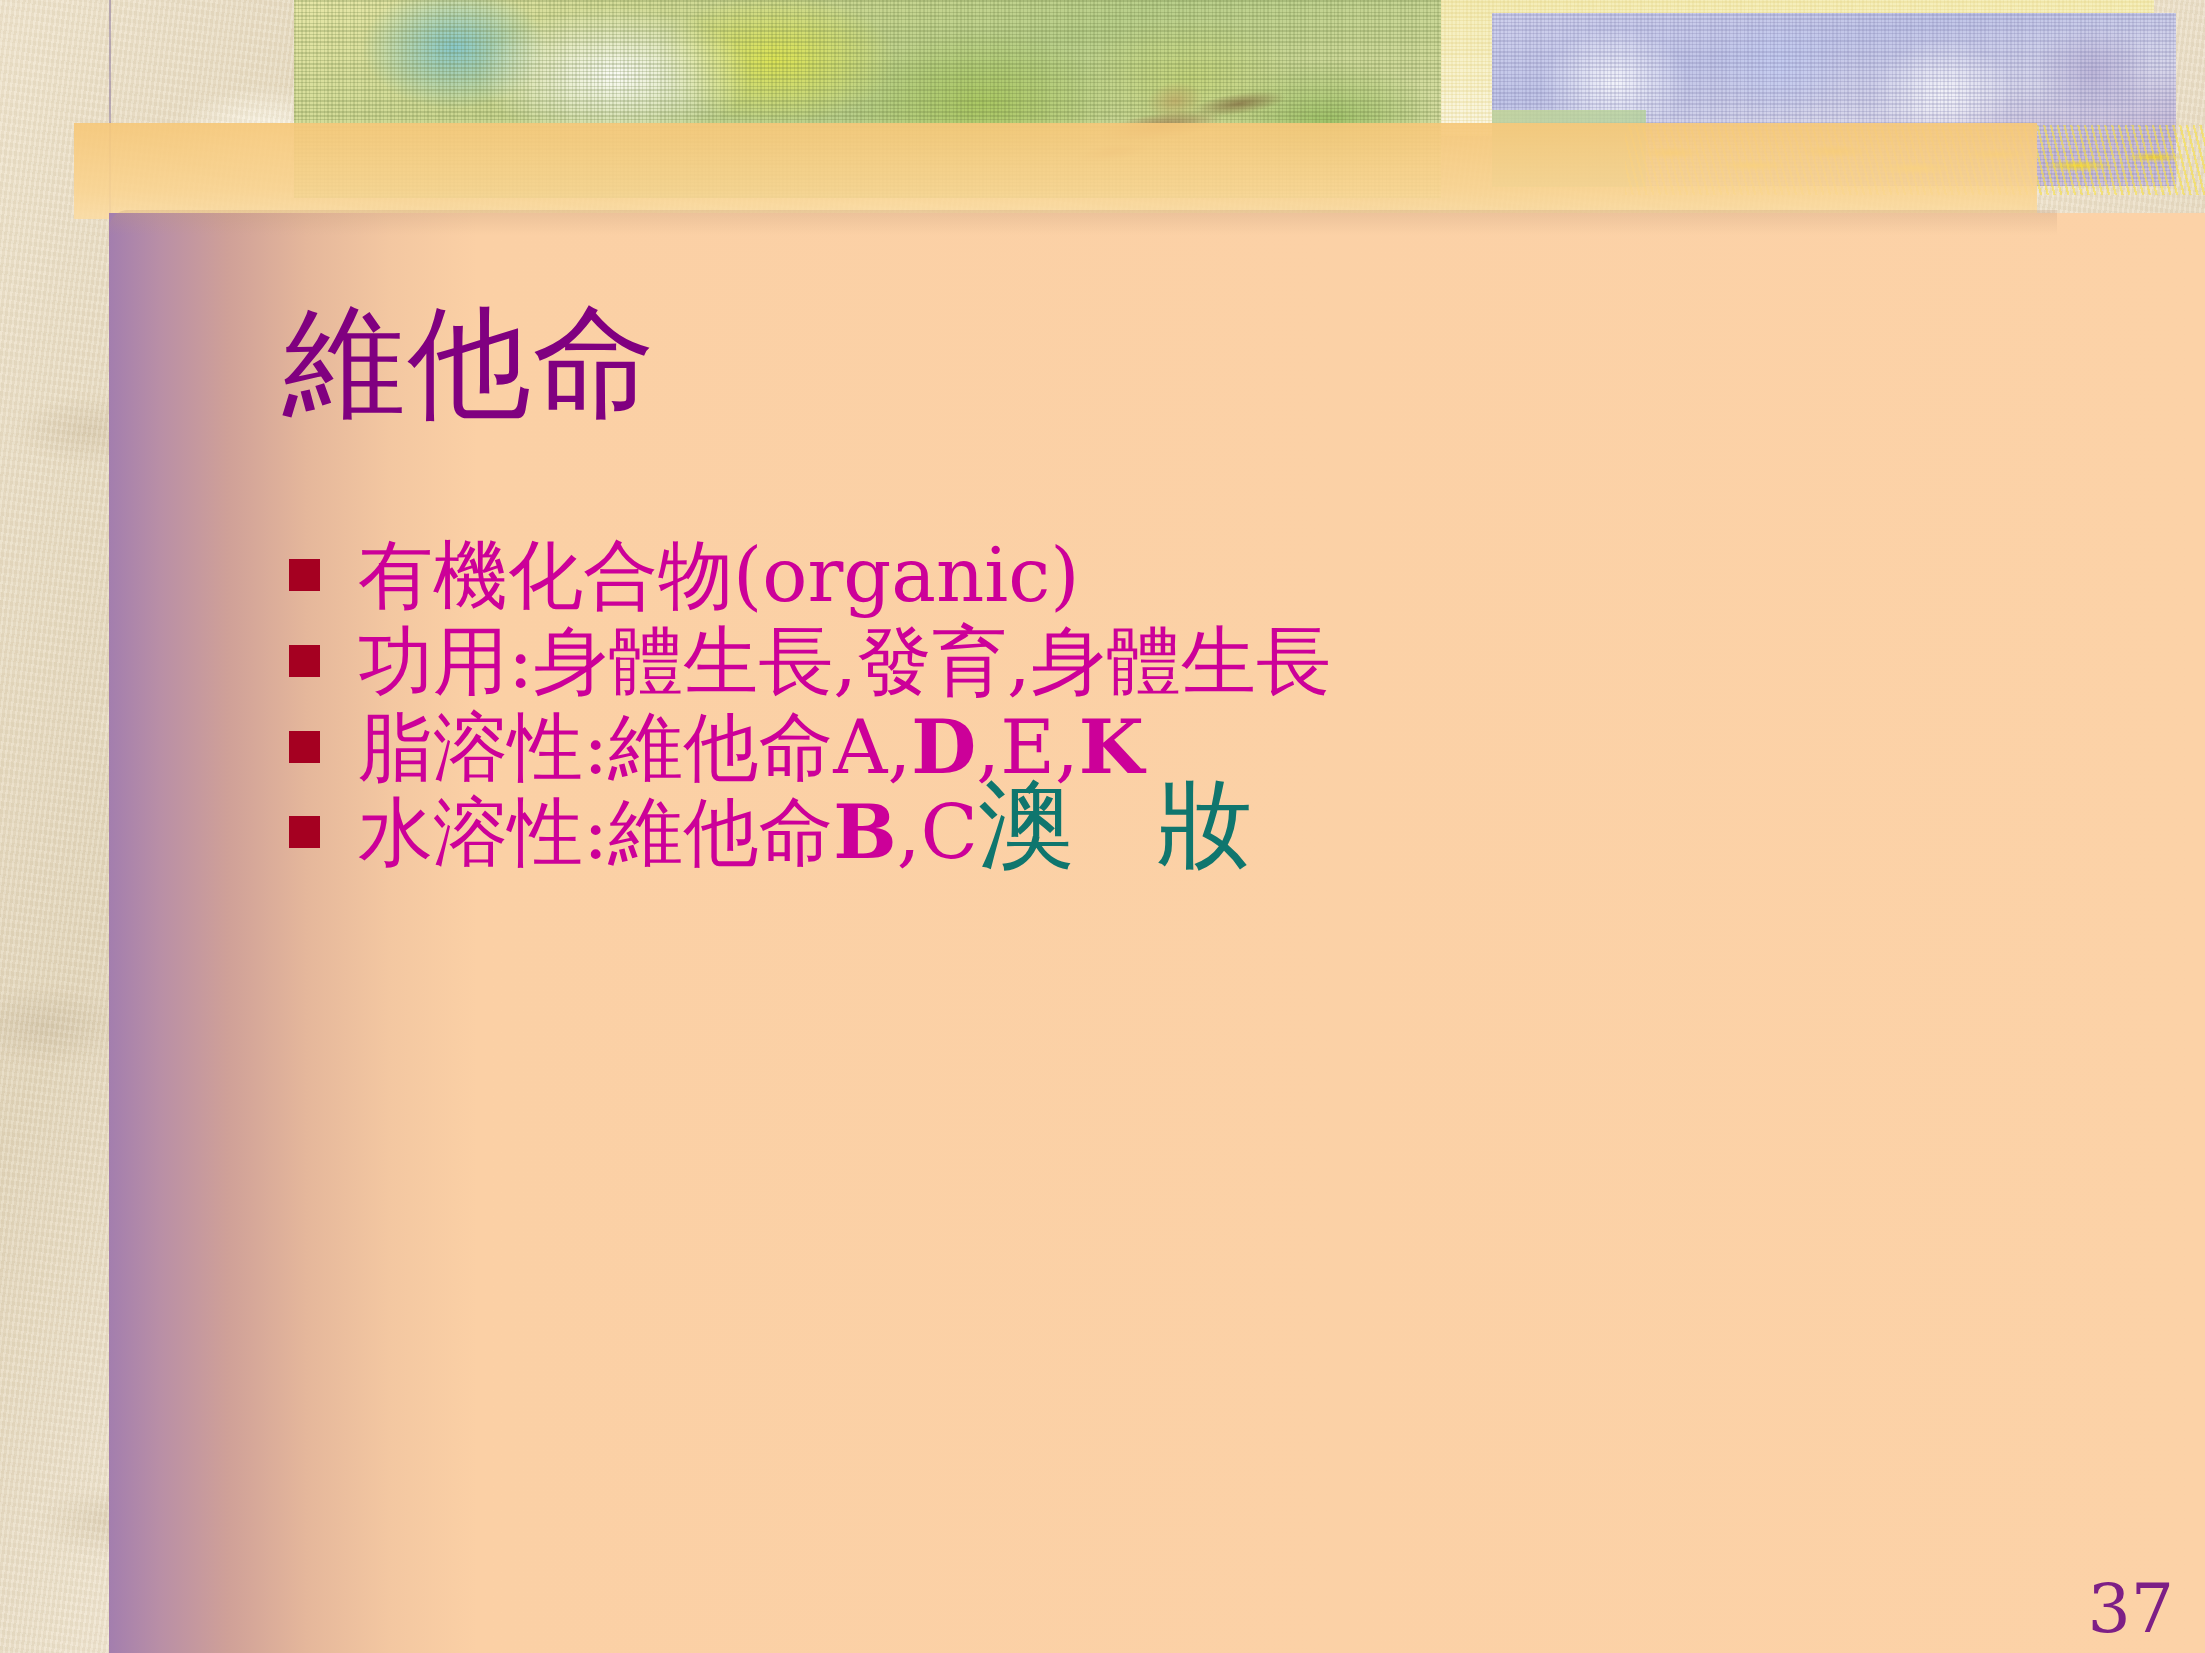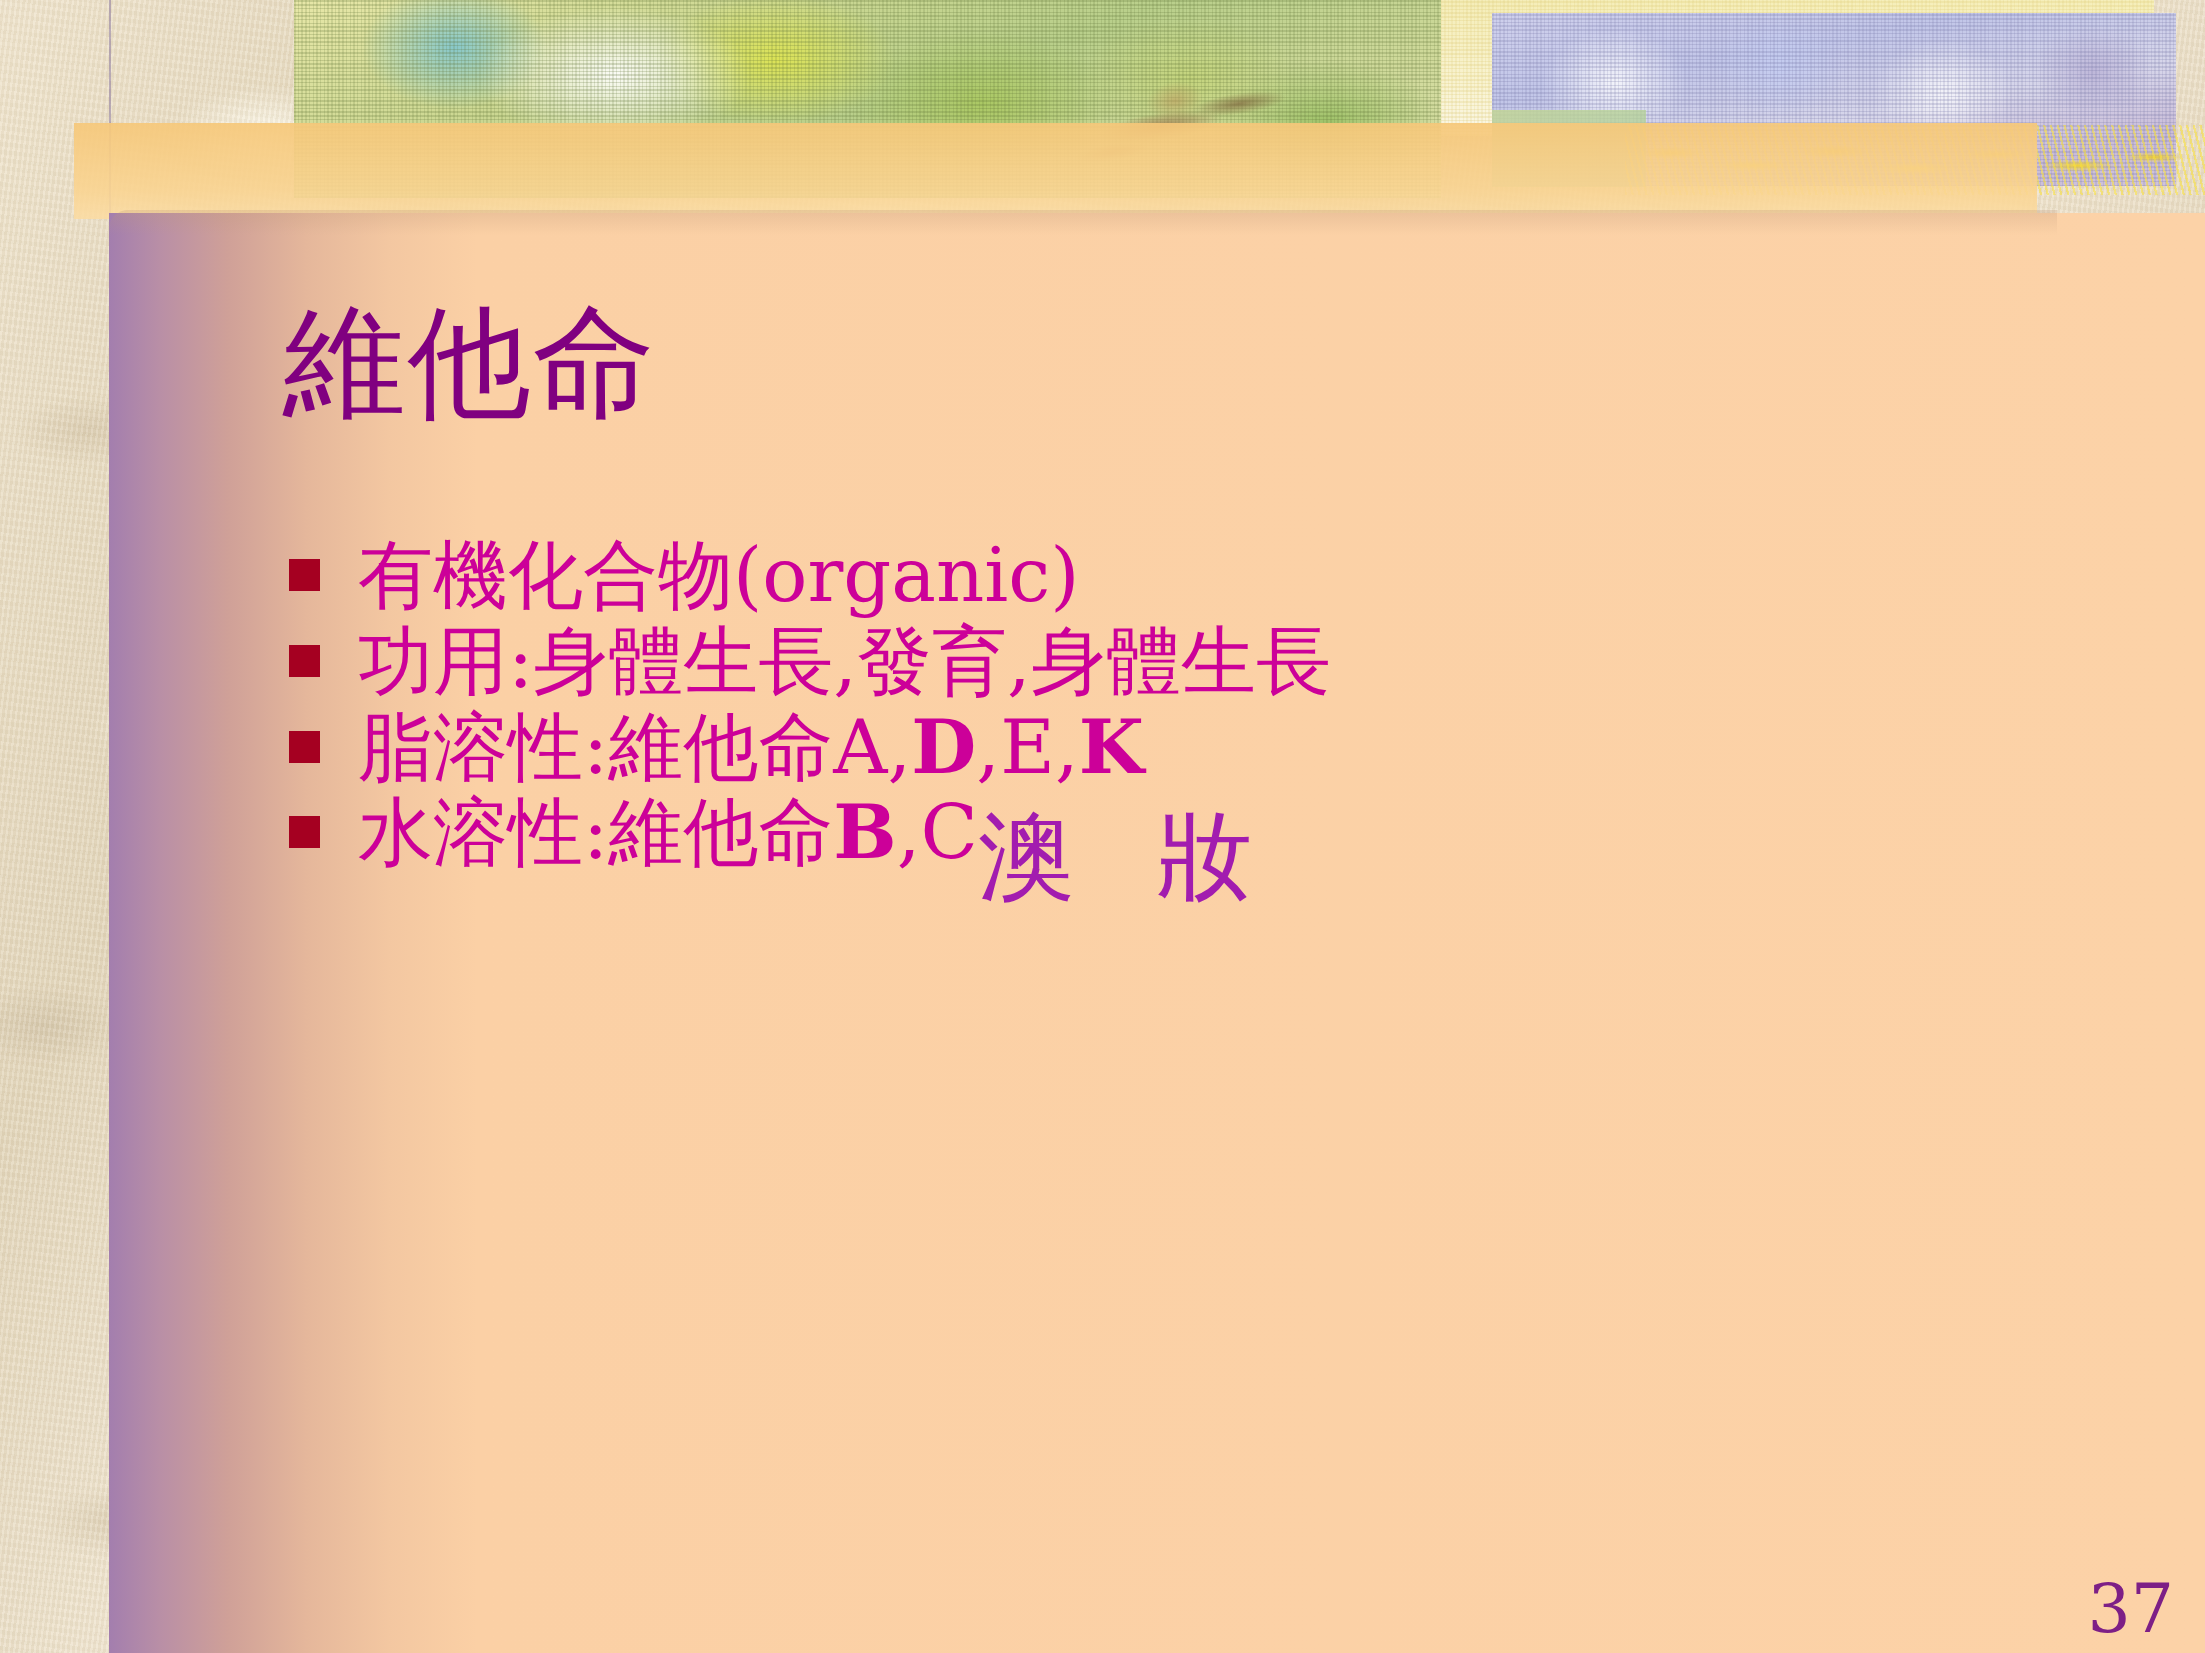--- a/index.html
+++ b/index.html
@@ -157,26 +157,25 @@
     background: linear-gradient(180deg, rgba(190,150,120,.28), rgba(190,150,120,0));
     border-top-left-radius: 19px;
   }
 
   
   .watermark {
     position: absolute;
     left: 978px; top: 776px;
     font-size: 97px;
     letter-spacing: 25px;
-    color: #a21caf;
+    color: #0f766e;
     font-family: "DejaVu Sans", "Liberation Sans", sans-serif;
     white-space: nowrap;
     user-select: none;
     line-height: 1;
-    margin-top: 32px;
   }
 
   
   .title {
     position: absolute;
     left: 283px; top: 298px;
     font-size: 123px;
     line-height: 1.05;
     color: #800080;
     white-space: nowrap;

